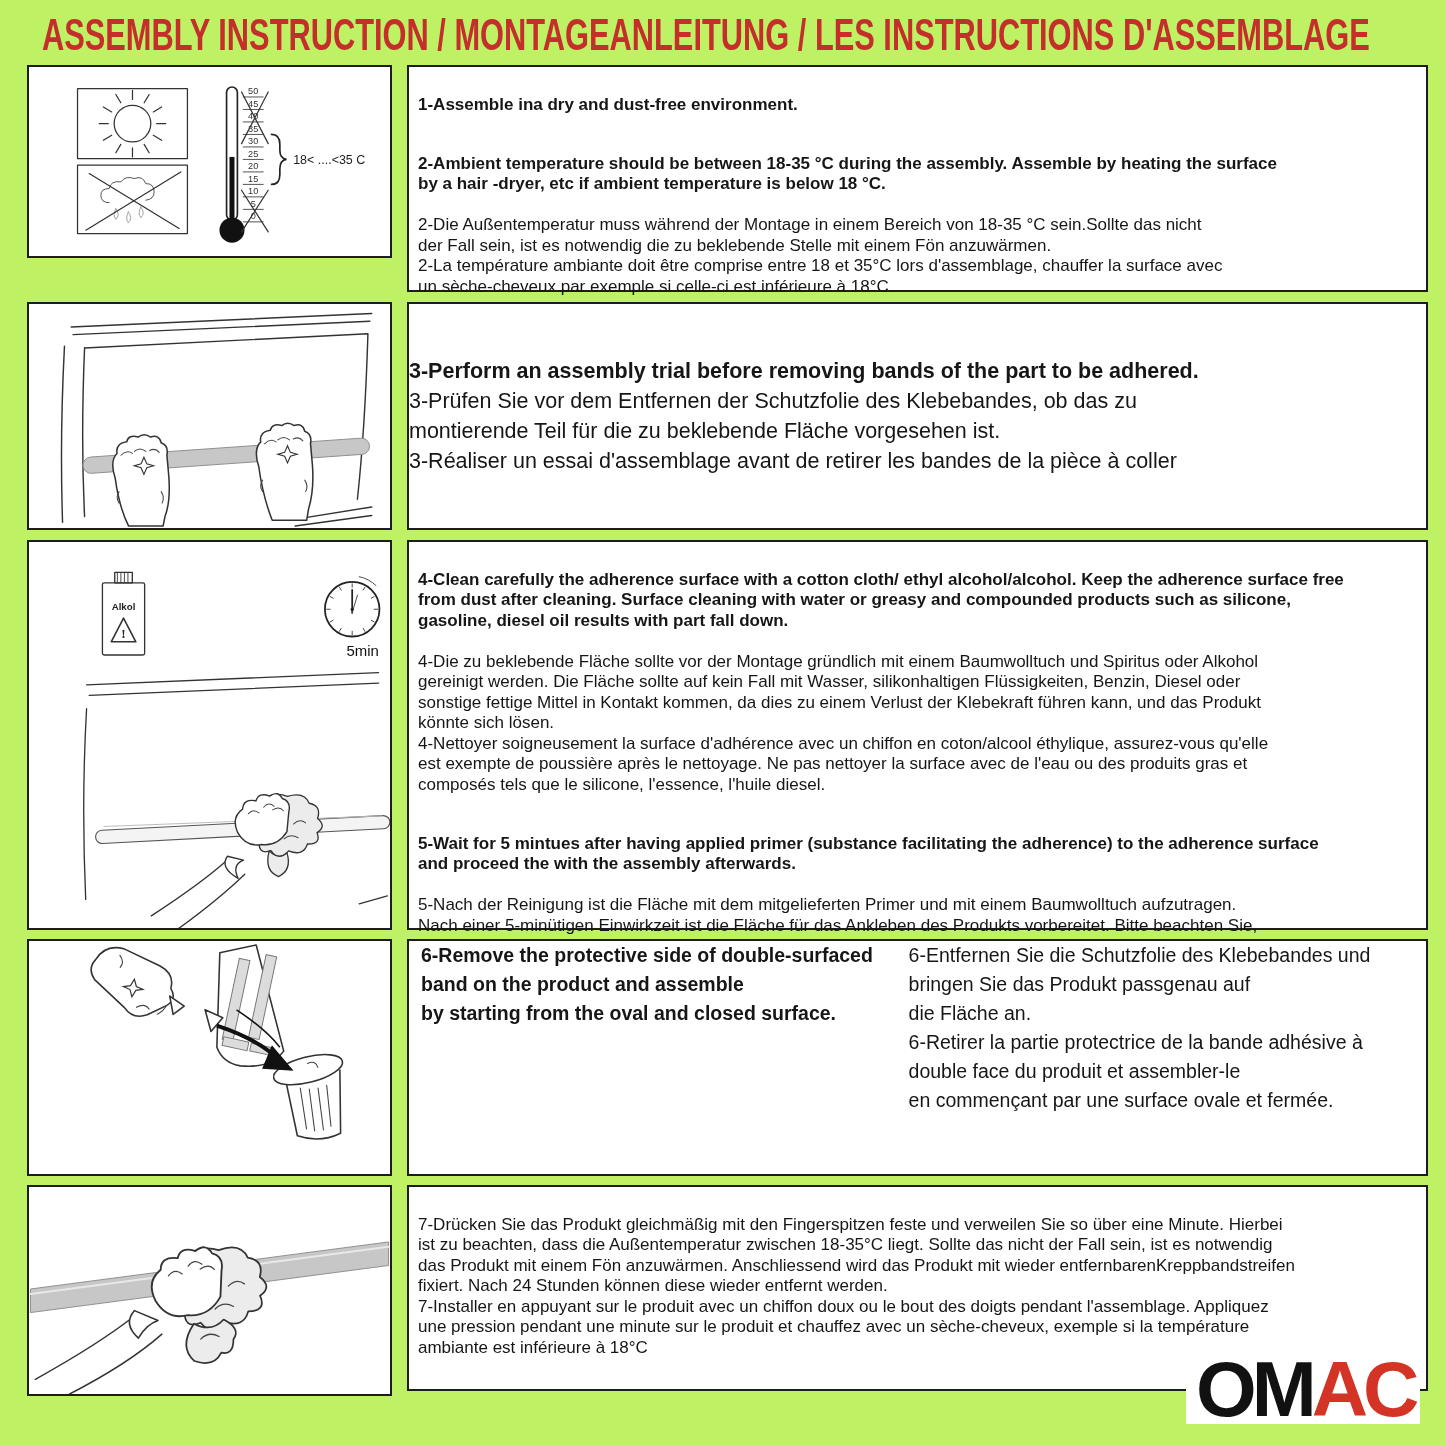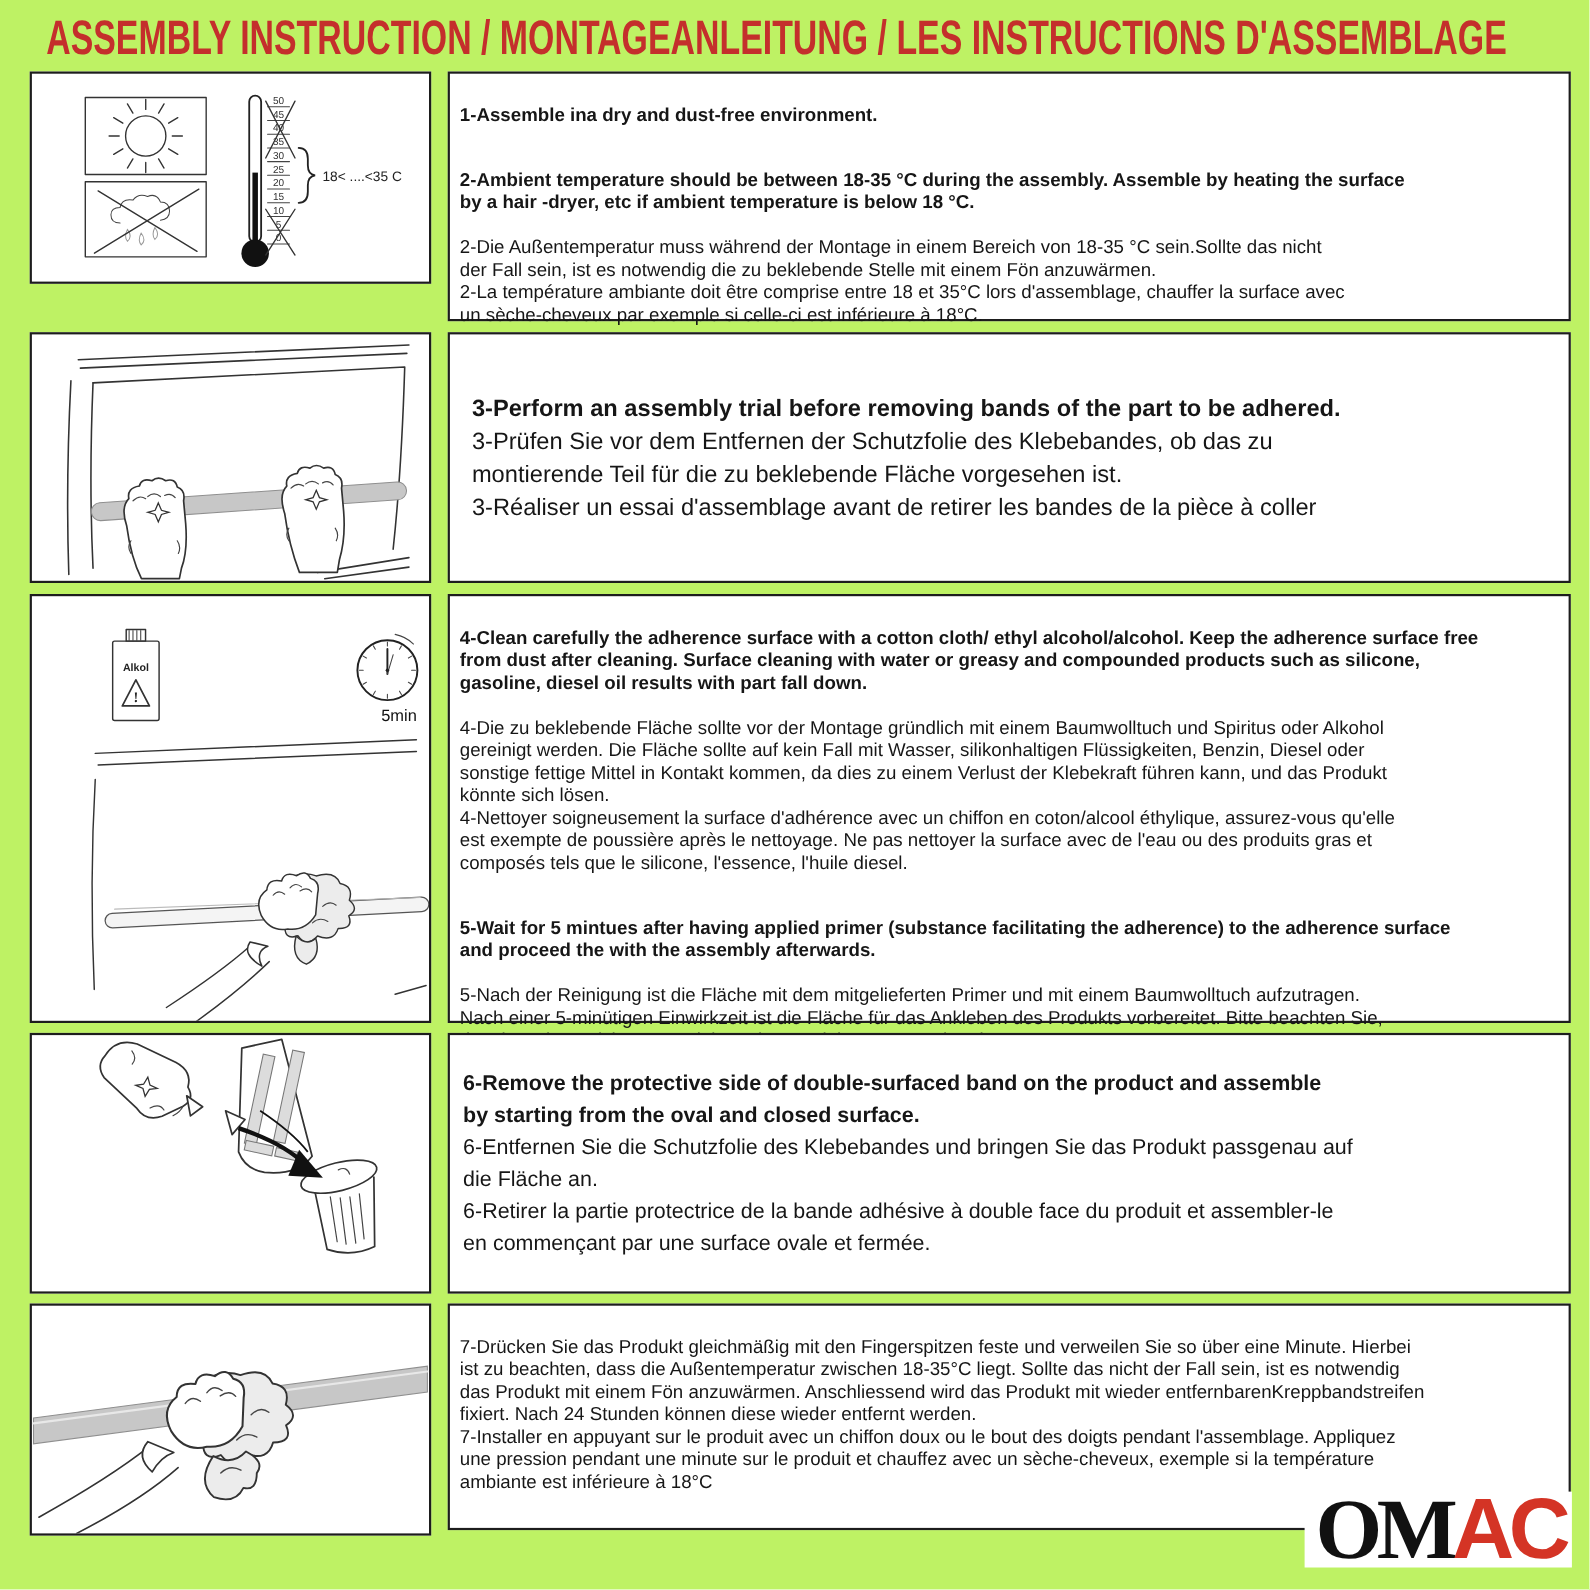--- a/index.html
+++ b/index.html
@@ -7,22 +7,22 @@
         font-family:"Liberation Sans",sans-serif;color:#161616;}
   .title{position:absolute;left:42px;top:6px;margin:0;font-size:44px;font-weight:bold;
          color:#c42f2c;white-space:nowrap;transform:scaleX(0.70);transform-origin:0 50%;
          letter-spacing:0;line-height:58px;}
   .box{position:absolute;background:#fff;border:2px solid #1d1d1d;box-sizing:border-box;}
   .txt{white-space:pre-line;}
   .txt p{margin:0;}
   .txt p.b{font-weight:bold;}
   .small{font-size:17px;line-height:20.5px;padding:7px 3px 0 9px;}
   .small p.gap{margin-top:18px;}
-  .big{font-size:21.5px;line-height:30px;padding:0 20px;display:flex;flex-direction:column;justify-content:center;}
-  .mid{font-size:19.5px;line-height:29px;padding:0 12px;display:flex;flex-direction:column;justify-content:center;}
+  .big{font-size:21.5px;line-height:30px;padding:0 0;display:flex;flex-direction:column;justify-content:center;}
+  .mid{font-size:19.5px;line-height:29px;padding:0 12px;display:flex;flex-direction:row;justify-content:center;}
   
   .r1l{left:27px;top:65px;width:365px;height:193px;}
   .r1r{left:407px;top:65px;width:1021px;height:227px;}
   .r2l{left:27px;top:302px;width:365px;height:228px;}
   .r2r{left:407px;top:302px;width:1021px;height:228px;}
   .r3l{left:27px;top:540px;width:365px;height:390px;padding-left:40px;}
   .r3r{left:407px;top:540px;width:1021px;height:390px;}
   .r4l{left:27px;top:939px;width:365px;height:237px;}
   .r4r{left:407px;top:939px;width:1021px;height:237px;}
   .r5l{left:27px;top:1185px;width:365px;height:211px;}
@@ -33,21 +33,21 @@
   .s2{stroke:#222;stroke-width:2;fill:none;stroke-linecap:round;}
   .sf{stroke:#333;stroke-width:1.6;fill:#fff;stroke-linejoin:round;stroke-linecap:round;}
   .thin{stroke:#444;stroke-width:1.1;fill:none;stroke-linecap:round;}
   .gray{fill:#dcdcdc;stroke:#777;stroke-width:1;}
   .band{fill:#c7c7c7;stroke:#8f8f8f;stroke-width:1;}
   .cloth{fill:#ececec;stroke:#333;stroke-width:1.5;stroke-linejoin:round;}
   .num{font-size:11px;fill:#333;font-family:"Liberation Sans",sans-serif;}
   .lbl{font-size:15px;fill:#222;font-family:"Liberation Sans",sans-serif;}
   .logo{position:absolute;left:1186px;top:1356px;background:#fff;padding:2px 6px 4px 10px;
         font-weight:bold;font-size:78px;line-height:62px;letter-spacing:-5px;white-space:nowrap;}
-  .logo .lb{color:#111;font-family:Liberation Serif, serif;}
+  .logo .lb{color:#111;}
   .logo .lr{color:#d43425;}
 </style>
 </head>
 <body>
 
 <div class="page">
 
   <h1 class="title">ASSEMBLY INSTRUCTION / MONTAGEANLEITUNG / LES INSTRUCTIONS D'ASSEMBLAGE</h1>
 
   <section class="box r1l">

